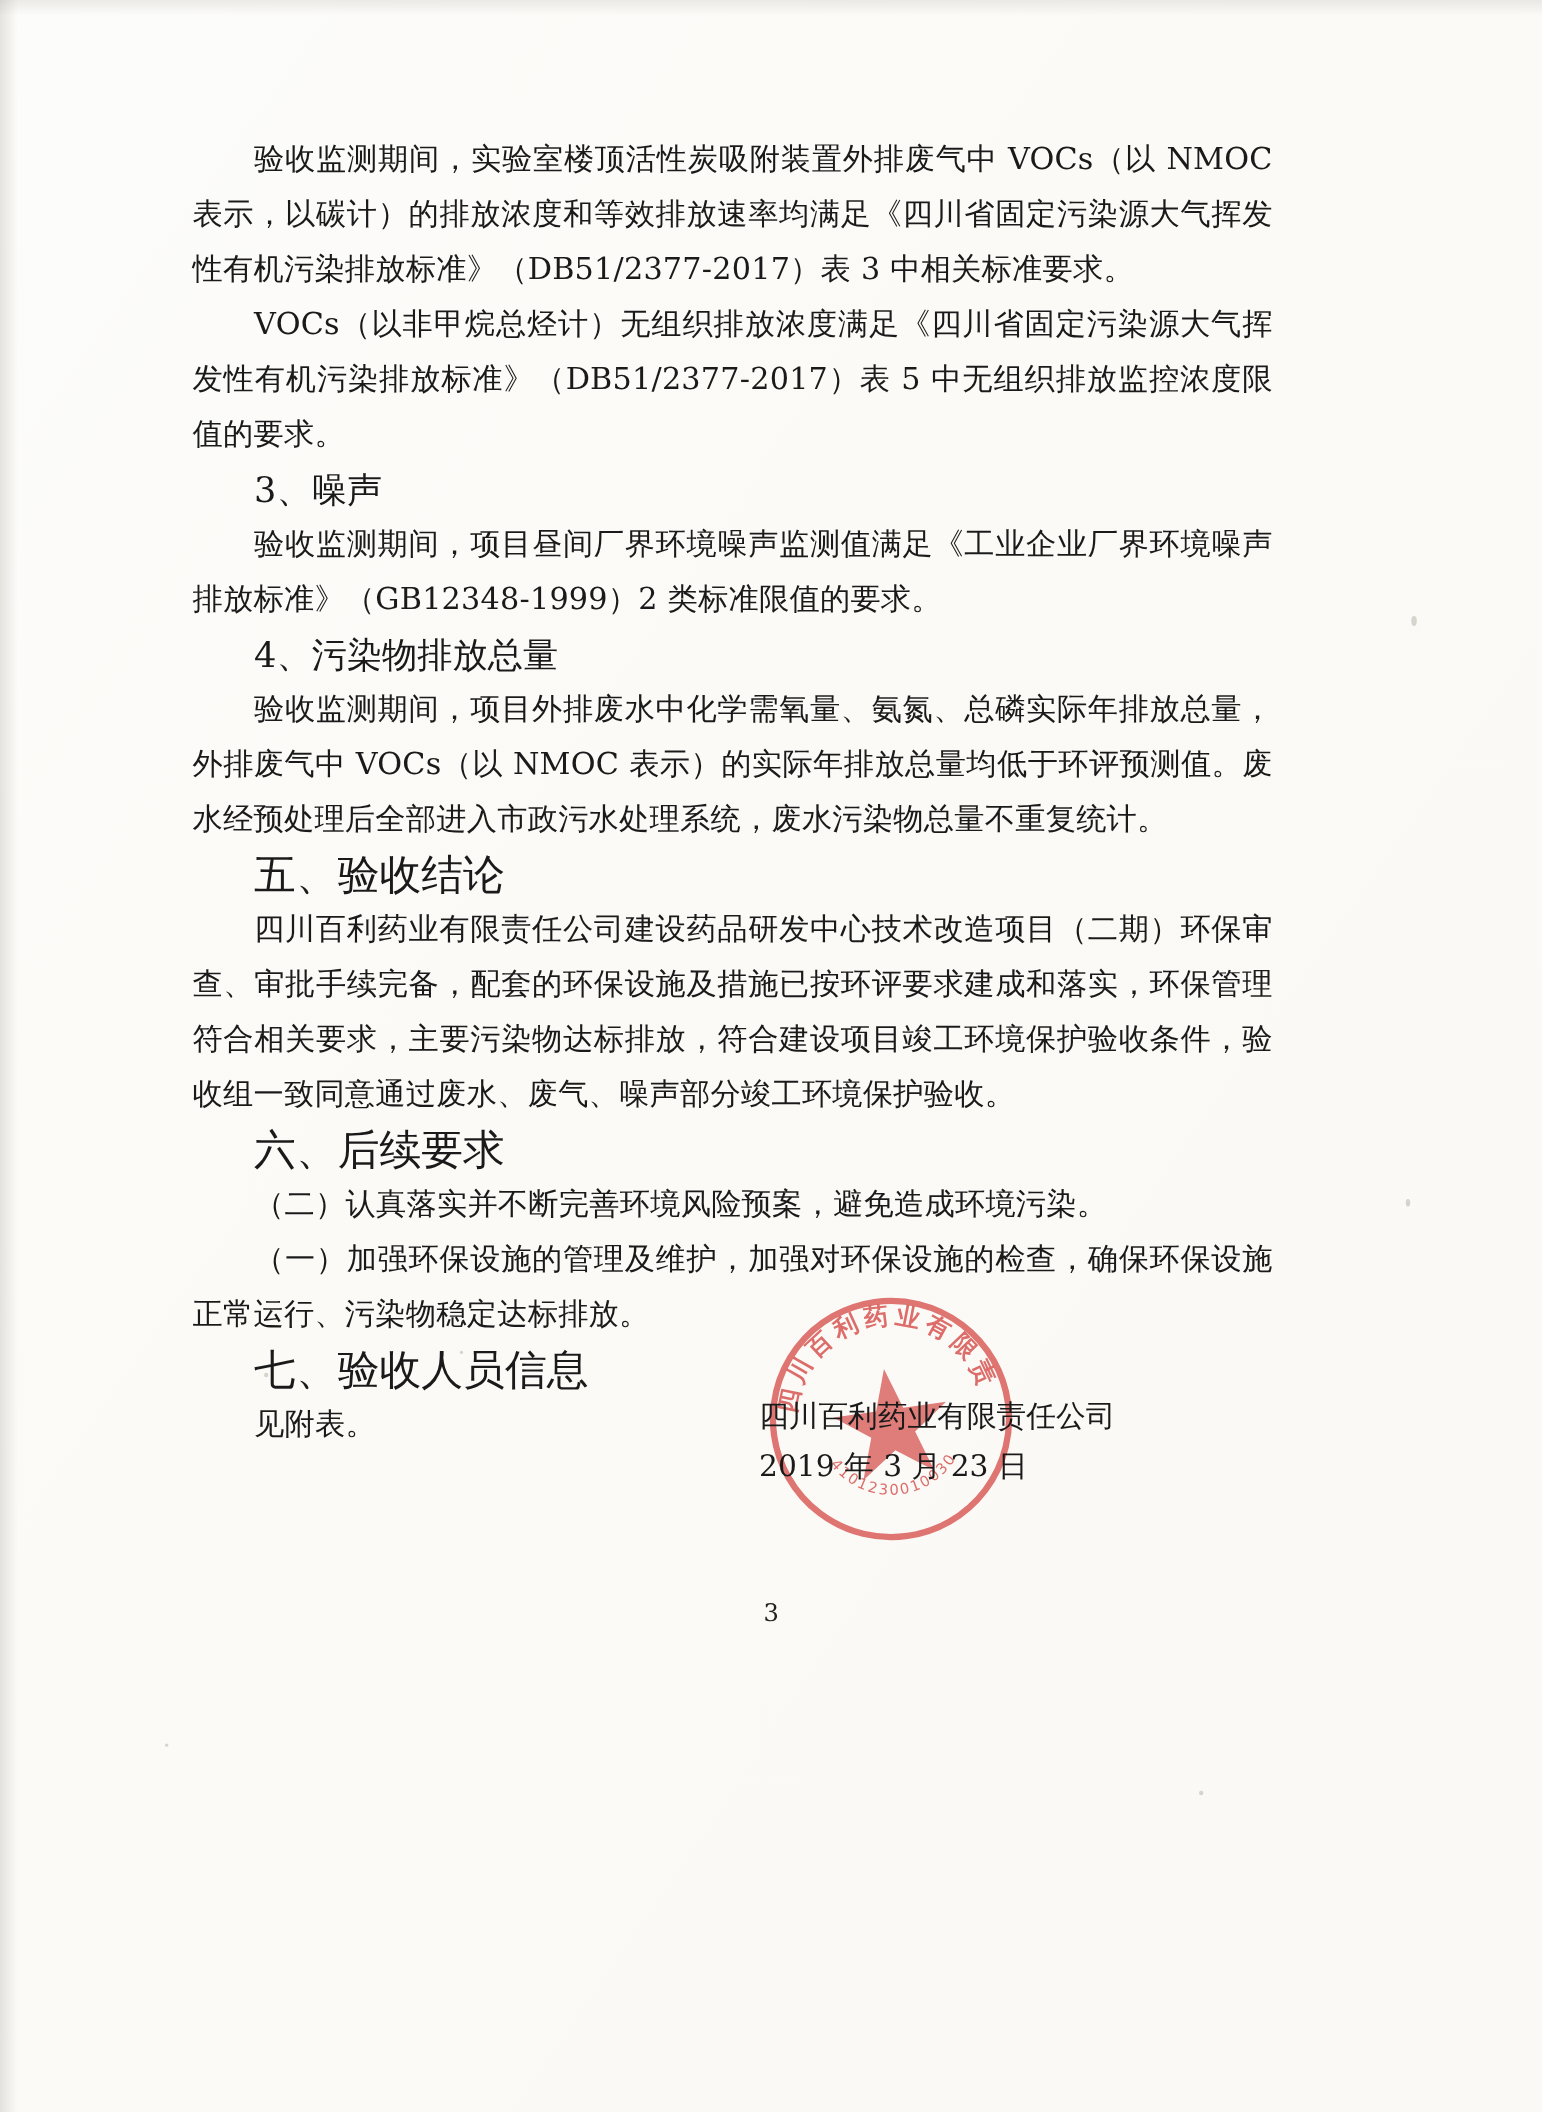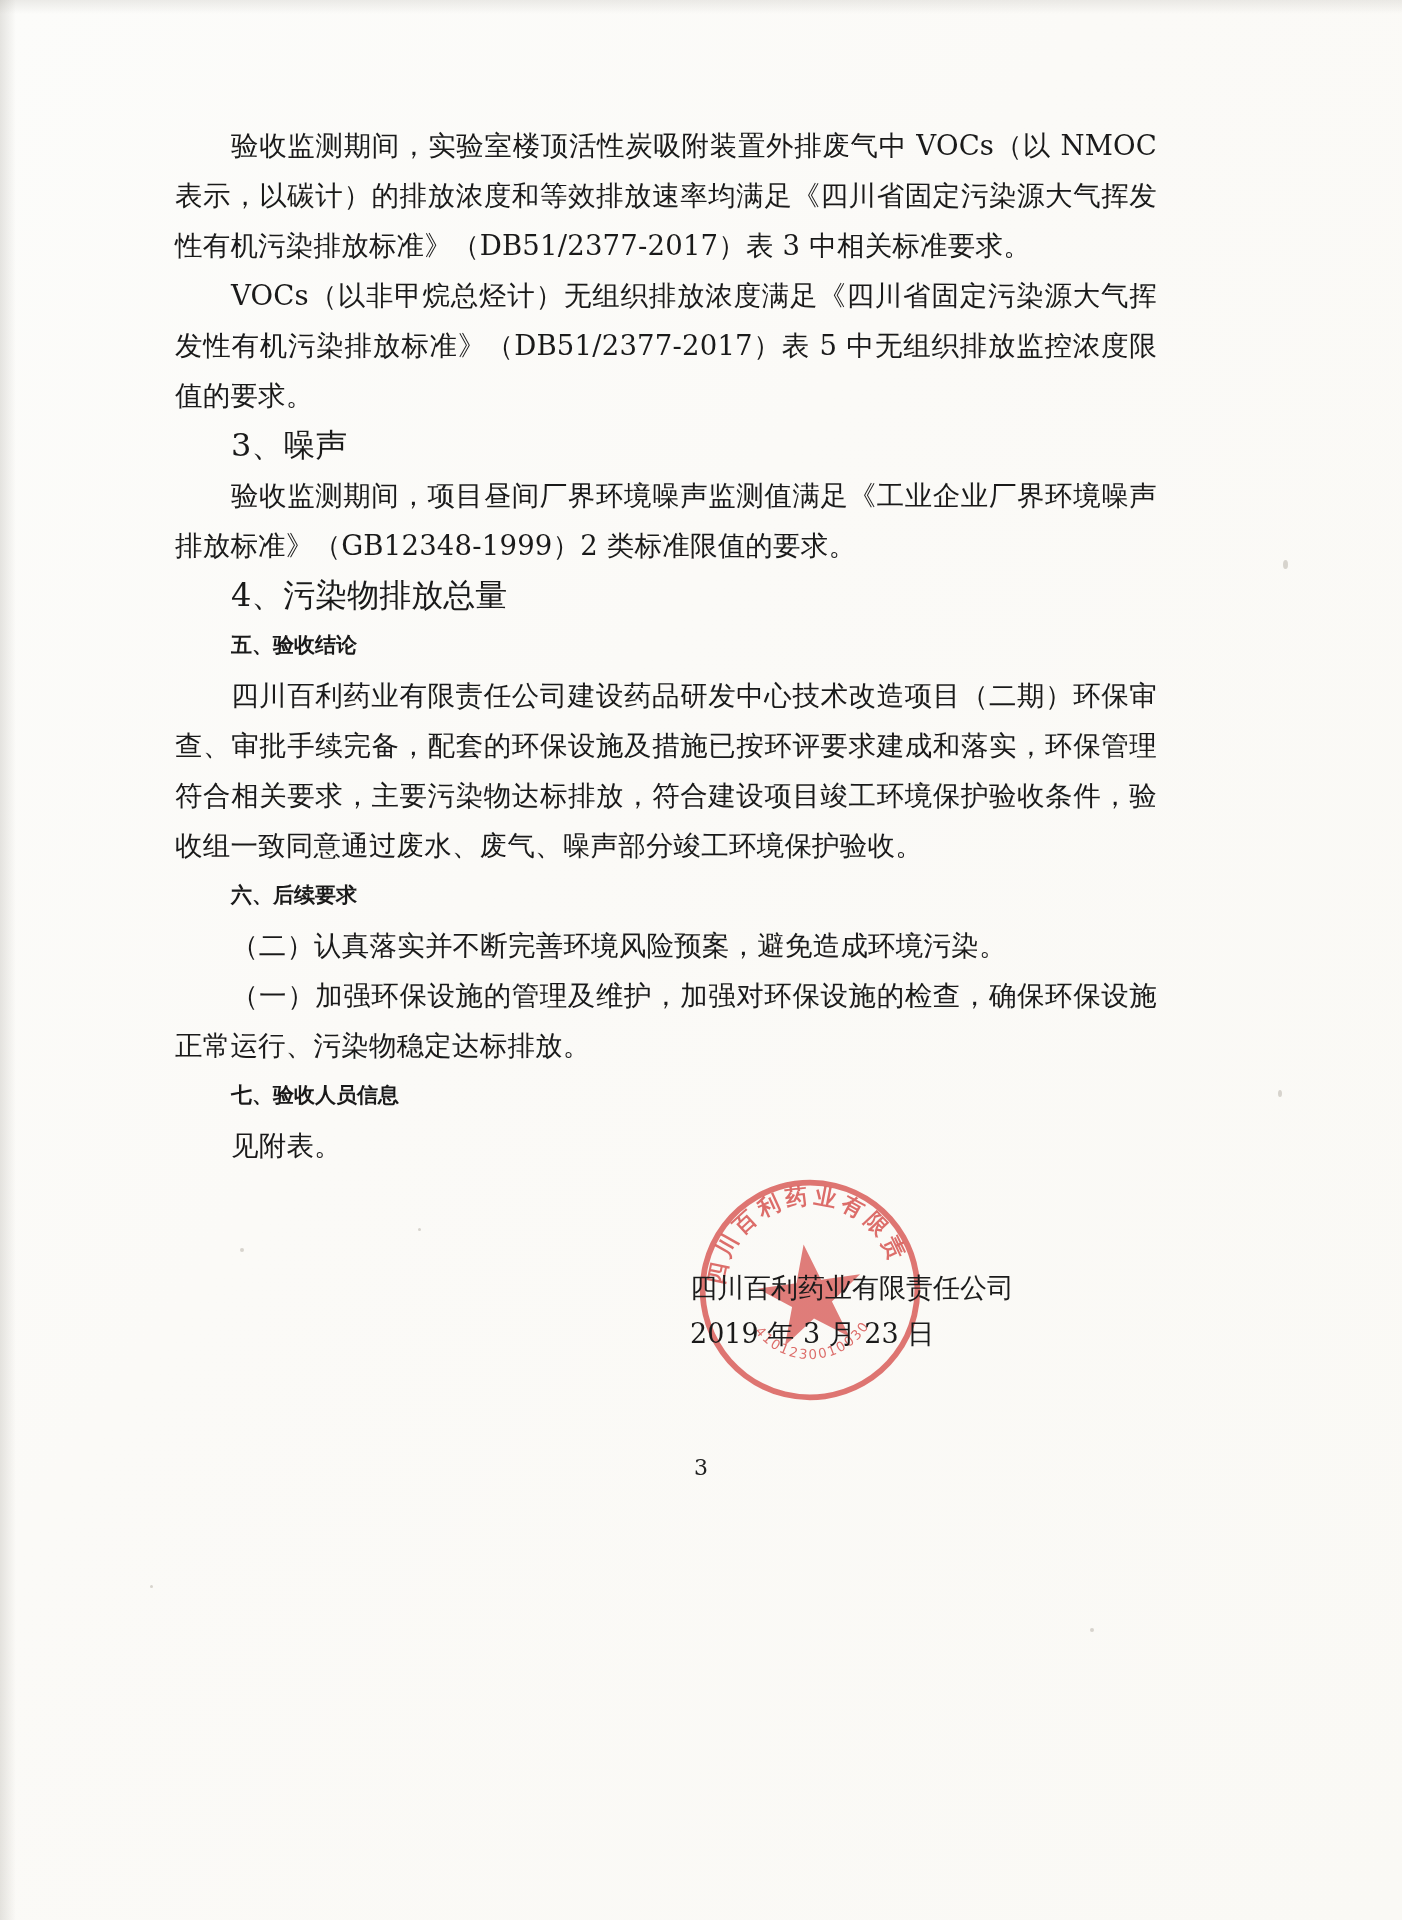--- a/index.html
+++ b/index.html
@@ -31,23 +31,23 @@
     line-height: 50px;
     text-align: justify;
     text-justify: inter-ideograph;
     letter-spacing: 0.2px;
     margin: 0 18px 0 0;
   }
   .indent {
     text-indent: 56px;
   }
   .heading {
-    font-size: 21px;
+    font-size: 38px;
     line-height: 50px;
-    font-weight: bold;
+    font-weight: normal;
     text-indent: 56px;
     margin: 0;
   }
   .subheading {
     font-size: 32px;
     line-height: 50px;
     text-indent: 56px;
     margin: 0;
   }
   .sig-block {
@@ -113,20 +113,21 @@
   <div class="speck" style="left:1278px;top:1090px;width:4px;height:7px;"></div>
   <div class="speck" style="left:1090px;top:1628px;width:4px;height:4px;"></div>
   <div class="speck" style="left:150px;top:1585px;width:3px;height:3px;"></div>
 
   <div class="page-inner">
     <p class="para indent">验收监测期间，实验室楼顶活性炭吸附装置外排废气中 VOCs（以 NMOC 表示，以碳计）的排放浓度和等效排放速率均满足《四川省固定污染源大气挥发性有机污染排放标准》（DB51/2377-2017）表 3 中相关标准要求。</p>
     <p class="para indent">VOCs（以非甲烷总烃计）无组织排放浓度满足《四川省固定污染源大气挥发性有机污染排放标准》（DB51/2377-2017）表 5 中无组织排放监控浓度限值的要求。</p>
     <p class="subheading">3、噪声</p>
     <p class="para indent">验收监测期间，项目昼间厂界环境噪声监测值满足《工业企业厂界环境噪声排放标准》（GB12348-1999）2 类标准限值的要求。</p>
     <p class="subheading">4、污染物排放总量</p>
+    <p class="para indent">验收监测期间，项目外排废水中化学需氧量、氨氮、总磷实际年排放总量，外排废气中 VOCs（以 NMOC 表示）的实际年排放总量均低于环评预测值。废水经预处理后全部进入市政污水处理系统，废水污染物总量不重复统计。</p>
     <p class="heading">五、验收结论</p>
     <p class="para indent">四川百利药业有限责任公司建设药品研发中心技术改造项目（二期）环保审查、审批手续完备，配套的环保设施及措施已按环评要求建成和落实，环保管理符合相关要求，主要污染物达标排放，符合建设项目竣工环境保护验收条件，验收组一致同意通过废水、废气、噪声部分竣工环境保护验收。</p>
     <p class="heading">六、后续要求</p>
     <p class="para indent">（二）认真落实并不断完善环境风险预案，避免造成环境污染。</p>
     <p class="para indent">（一）加强环保设施的管理及维护，加强对环保设施的检查，确保环保设施正常运行、污染物稳定达标排放。</p>
     <p class="heading">七、验收人员信息</p>
     <p class="para indent">见附表。</p>
   </div>
 
   <svg class="stamp" viewBox="0 0 240 240">

